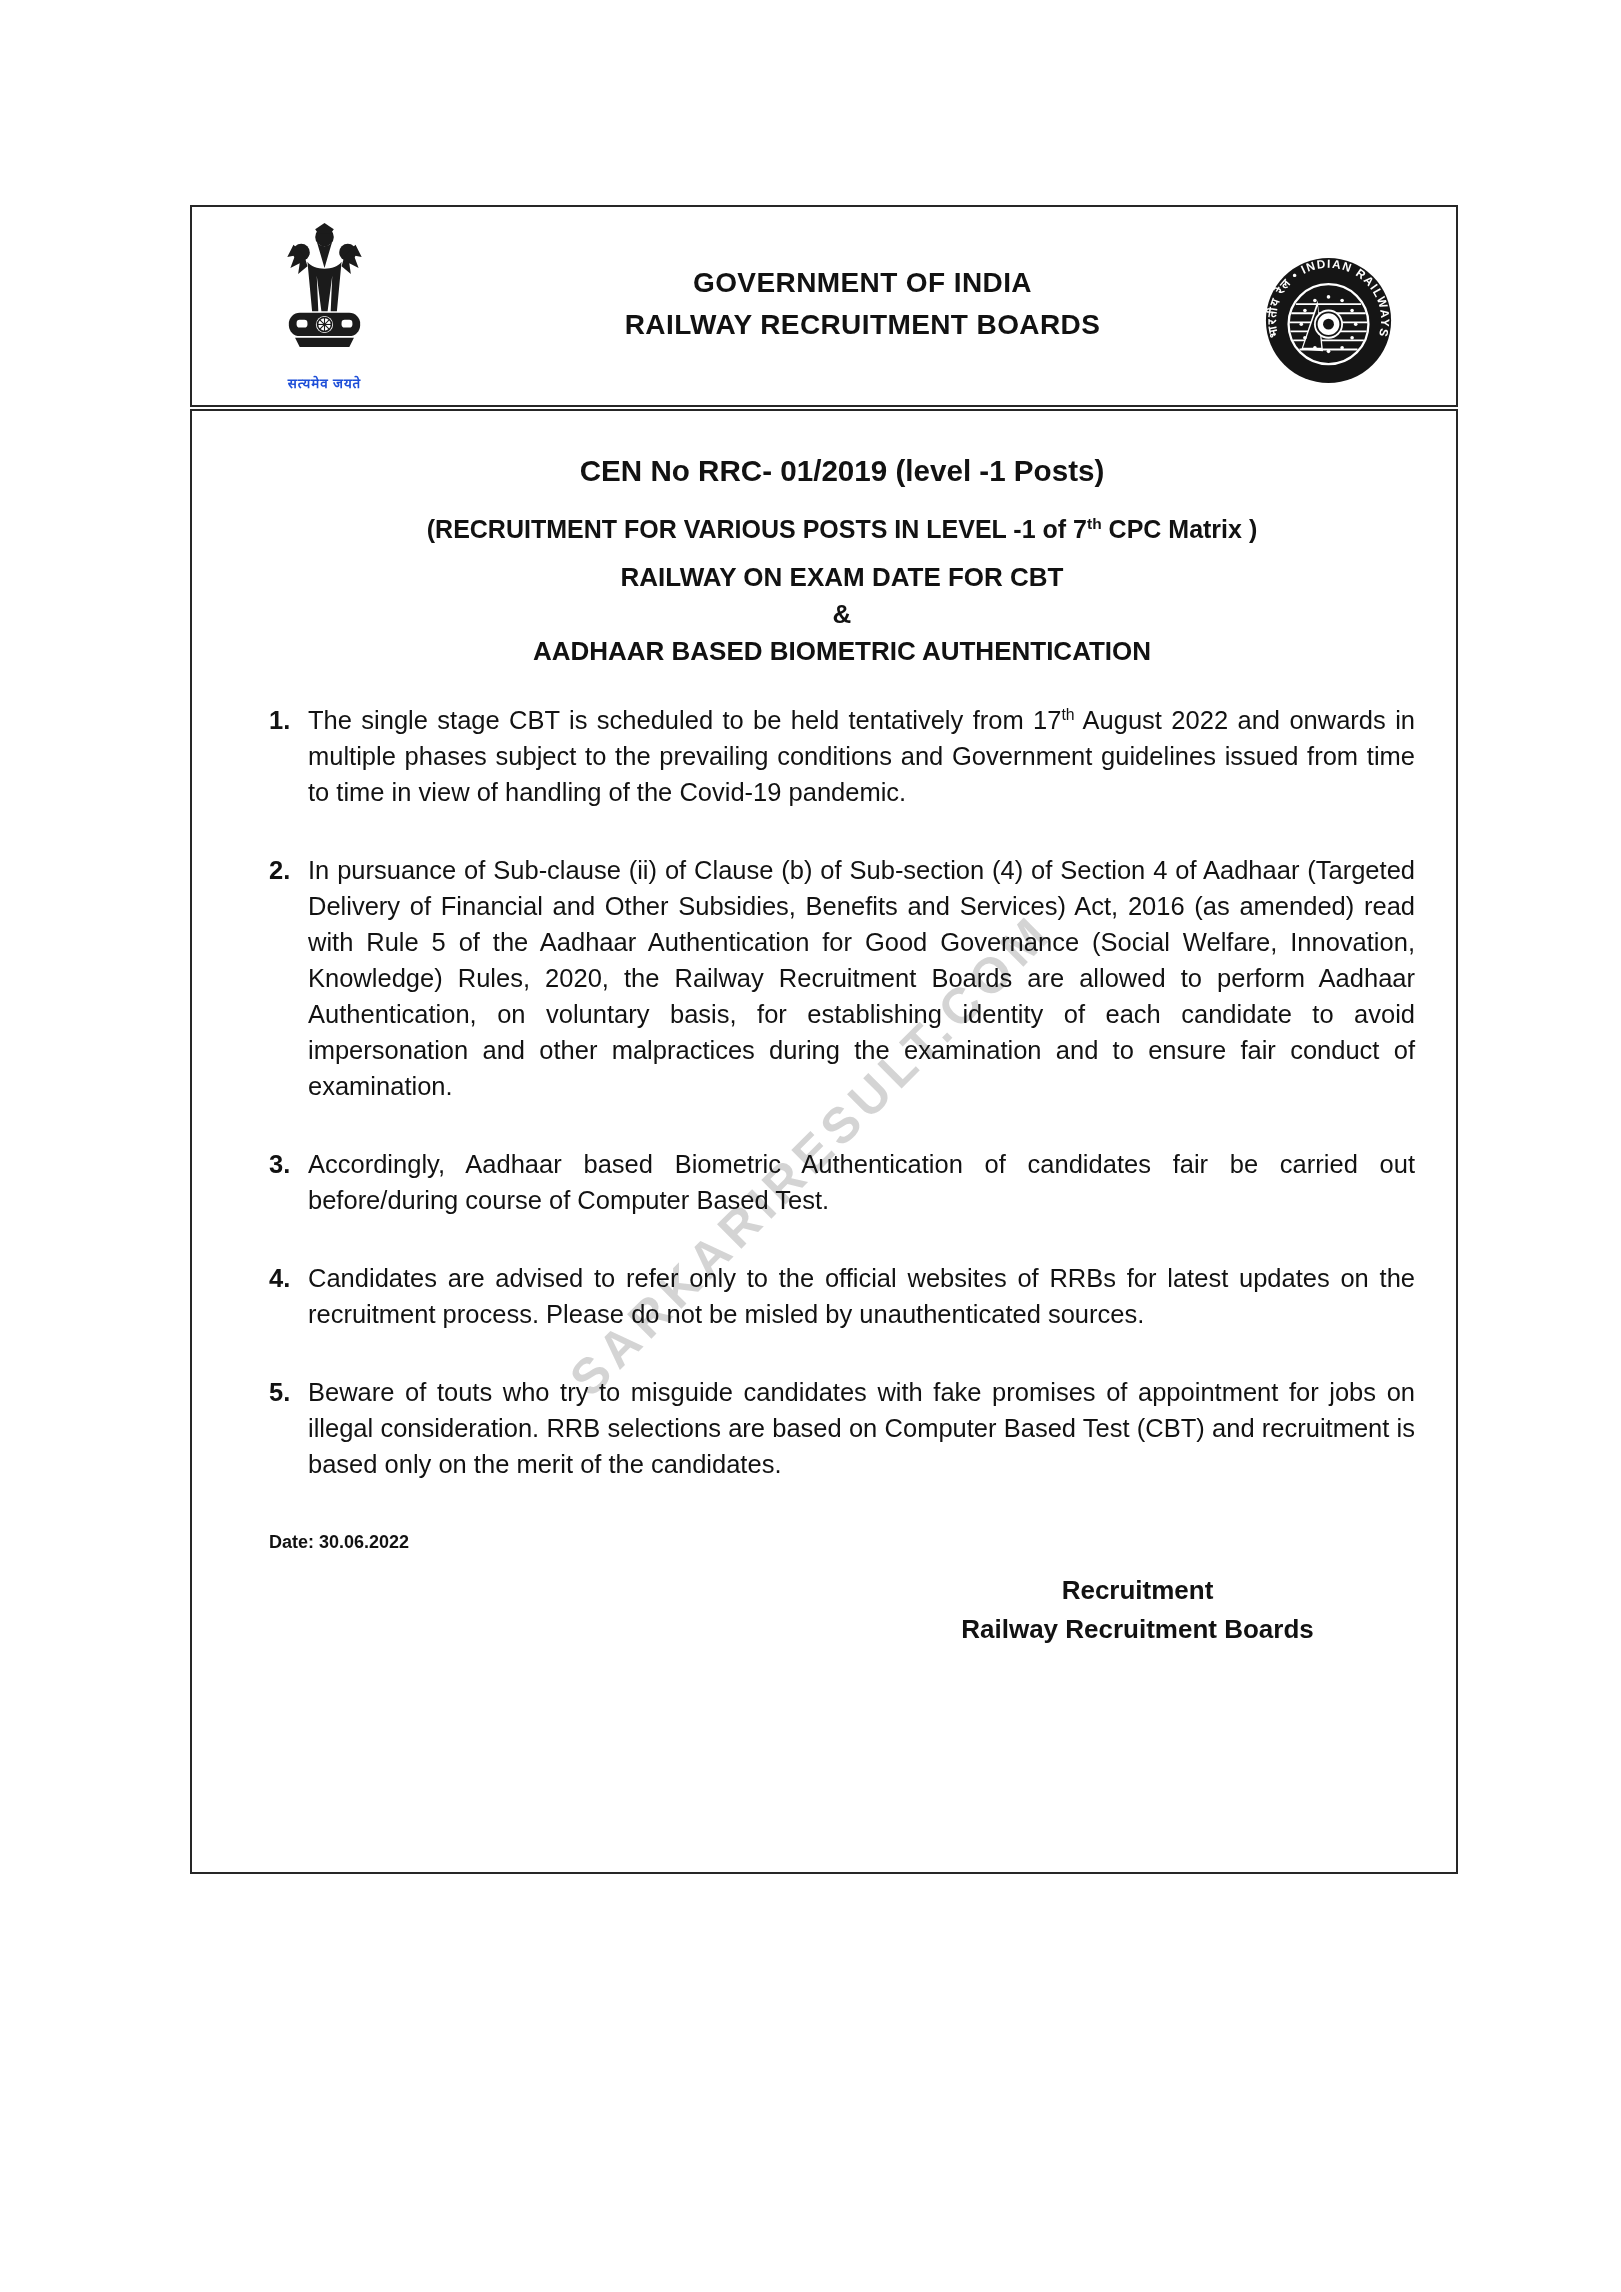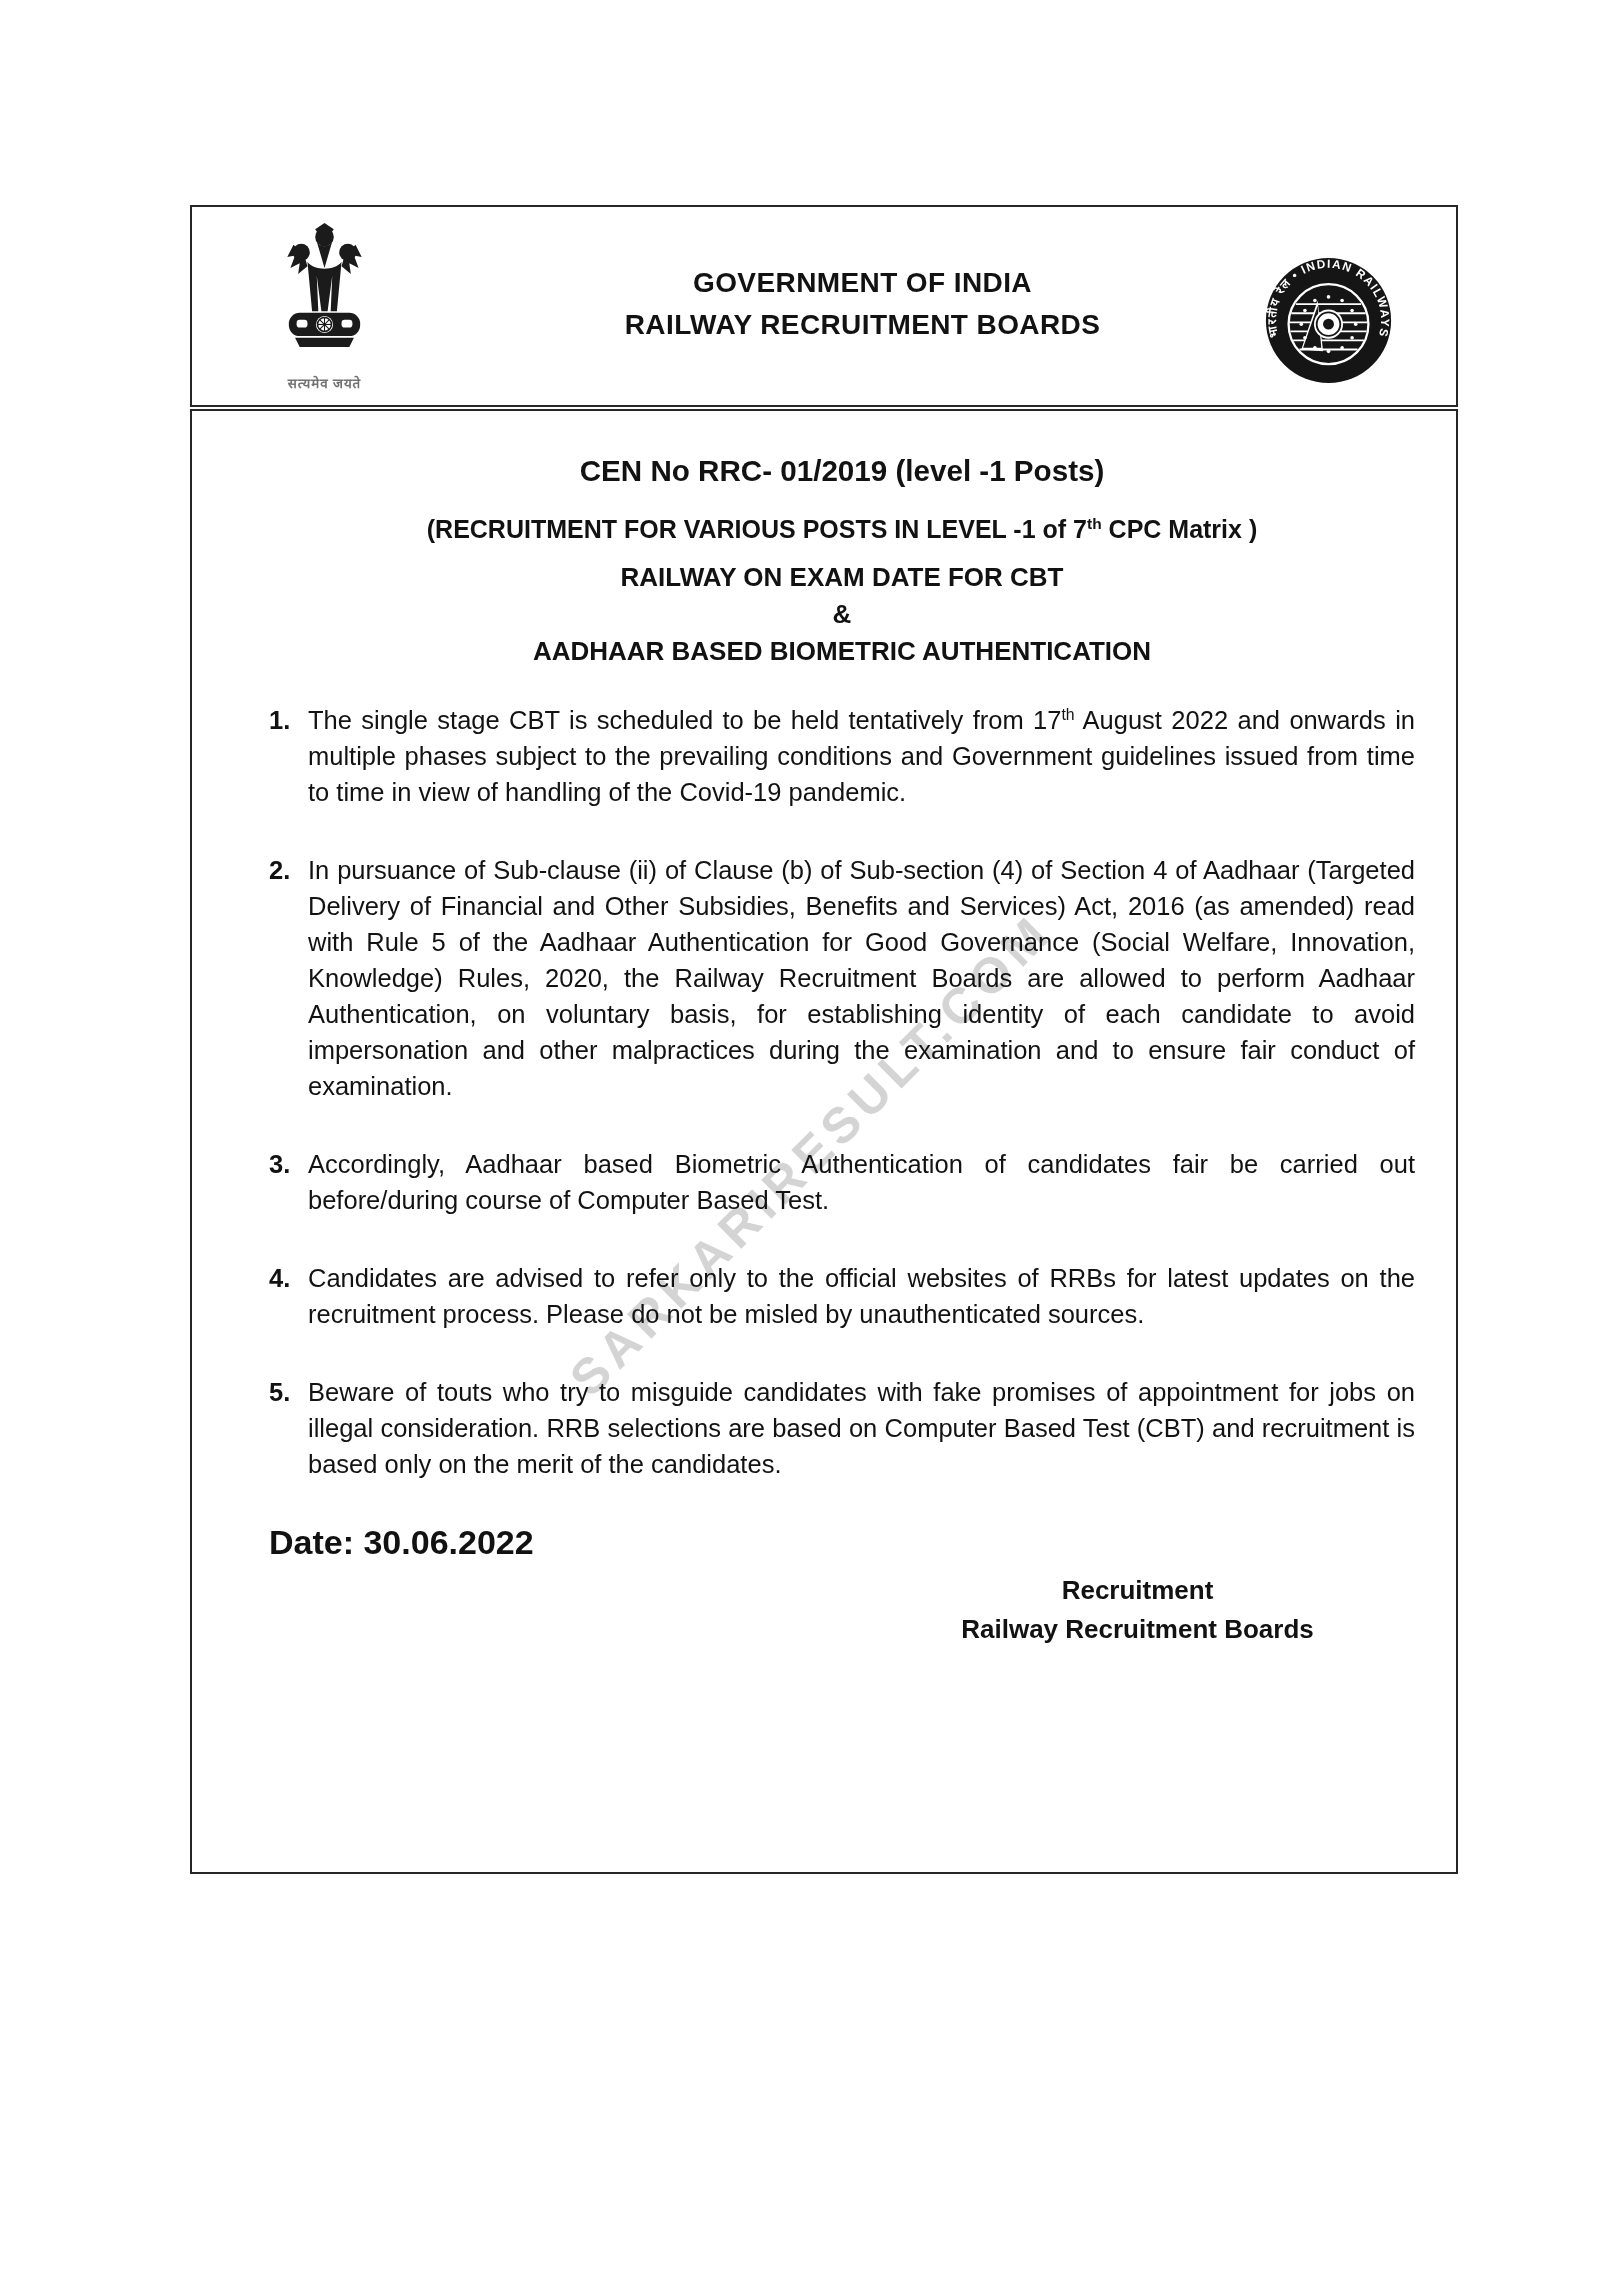--- a/index.html
+++ b/index.html
@@ -42,21 +42,21 @@
   }
   
   .emblem-wrap{
     position:absolute;left:77px;top:12.5px;
     width:111px;text-align:center;
   }
   .emblem-caption{
     margin-top:1.8px;
     font-size:13.4px;
     font-weight:bold;
-    color:#737373;
+    color:#1d4ed8;
     letter-spacing:0.9px;
     white-space:nowrap;
   }
   .header-titles{
     position:absolute;left:77px;right:0;top:55px;
     text-align:center;
   }
   .header-titles .ht{
     font-size:28px;
     font-weight:bold;
@@ -116,21 +116,21 @@
   }
   .item .txt{
     flex:1;
     font-size:25.5px;
     line-height:36px;
     text-align:justify;
   }
   .item .txt b{font-weight:normal;}
   .date-line{
     margin-top:28px;
-    font-size:34px;
+    font-size:18px;
     font-weight:bold;
     line-height:36px;
   }
   .signature{
     width:555px;
     margin:10.7px 0 0 auto;
     text-align:center;
     font-size:26px;
     font-weight:bold;
     line-height:39px;

